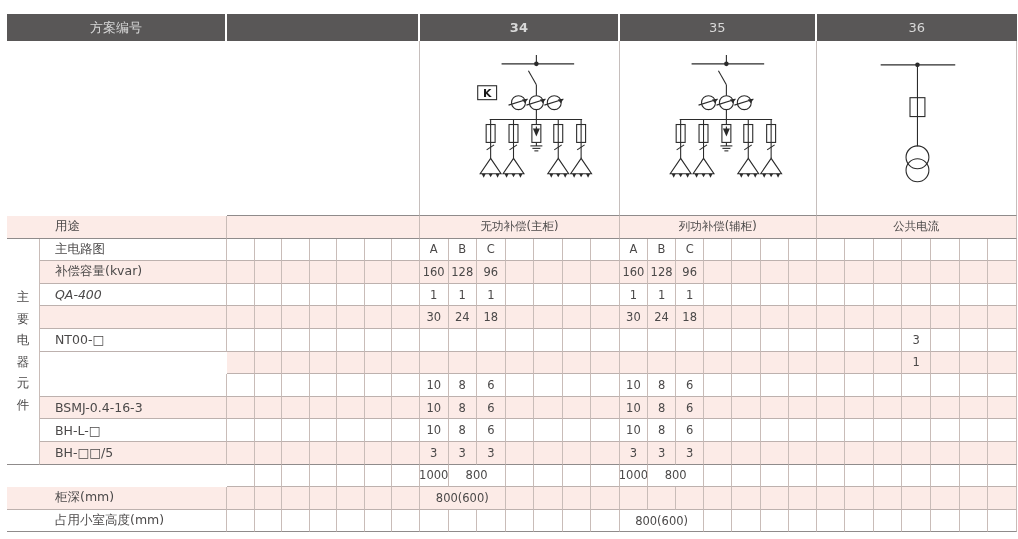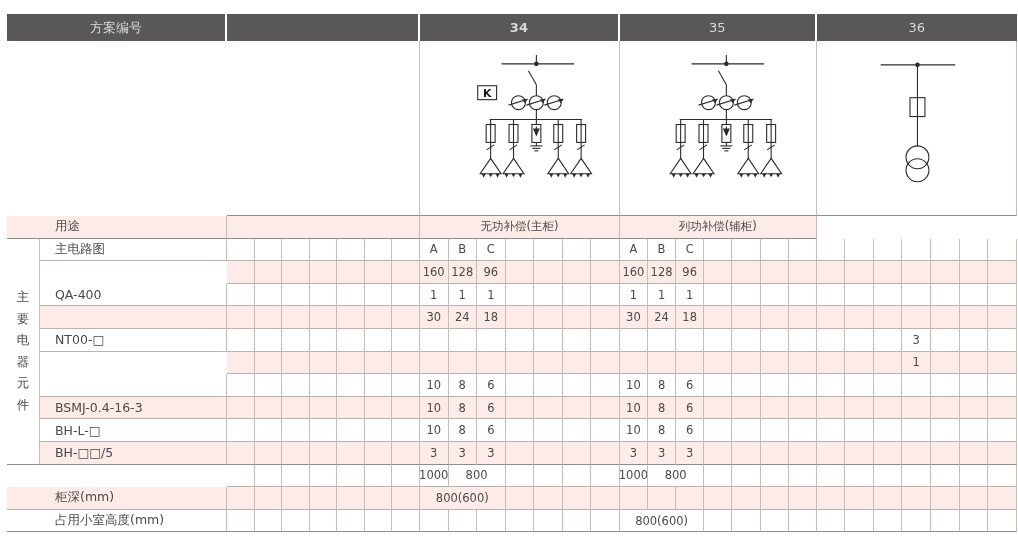--- a/index.html
+++ b/index.html
@@ -159,20 +159,21 @@
         <line x1="101" y1="24" x2="101" y2="106" stroke="#2b2b2b" stroke-width="1.1"></line>
         <rect x="93.5" y="57" width="15" height="19" fill="none" stroke="#2b2b2b" stroke-width="1.1"></rect>
         <circle cx="101" cy="117" r="11.5" fill="none" stroke="#2b2b2b" stroke-width="1.1"></circle>
         <circle cx="101" cy="130" r="11.5" fill="none" stroke="#2b2b2b" stroke-width="1.1"></circle>
       </svg>
     </div>
     <div class="c lbl lbl-wide pink gb" style="grid-area: 3 / 1 / span 1 / span 2;">用途</div>
     <div class="c pink gb" style="grid-area: 3 / 3 / span 1 / span 7;"></div>
     <div class="c pink gb" style="grid-area: 3 / 10 / span 1 / span 7;">无功补偿(主柜)</div>
     <div class="c pink gb" style="grid-area: 3 / 17 / span 1 / span 7;">列功补偿(辅柜)</div>
+    <div class="c pink gb" style="grid-area: 3 / 24 / span 1 / span 7;">公共电流</div>
     <div class="c strip" style="grid-area: 4 / 1 / span 10 / span 1;">
       <span>主</span>
       <span>要</span>
       <span>电</span>
       <span>器</span>
       <span>元</span>
       <span>件</span>
     </div>
     <div class="c lbl" style="grid-area: 4 / 2 / span 1 / span 1;">主电路图</div>
     <div class="c" style="grid-area: 4 / 3 / span 1 / span 1;"></div>
@@ -196,20 +197,21 @@
     <div class="c" style="grid-area: 4 / 21 / span 1 / span 1;"></div>
     <div class="c" style="grid-area: 4 / 22 / span 1 / span 1;"></div>
     <div class="c" style="grid-area: 4 / 23 / span 1 / span 1;"></div>
     <div class="c" style="grid-area: 4 / 24 / span 1 / span 1;"></div>
     <div class="c" style="grid-area: 4 / 25 / span 1 / span 1;"></div>
     <div class="c" style="grid-area: 4 / 26 / span 1 / span 1;"></div>
     <div class="c" style="grid-area: 4 / 27 / span 1 / span 1;"></div>
     <div class="c" style="grid-area: 4 / 28 / span 1 / span 1;"></div>
     <div class="c" style="grid-area: 4 / 29 / span 1 / span 1;"></div>
     <div class="c" style="grid-area: 4 / 30 / span 1 / span 1;"></div>
+    <div class="c lbl pink" style="grid-area: 5 / 2 / span 1 / span 1;">补偿容量(kvar)</div>
     <div class="c pink" style="grid-area: 5 / 3 / span 1 / span 1;"></div>
     <div class="c pink" style="grid-area: 5 / 4 / span 1 / span 1;"></div>
     <div class="c pink" style="grid-area: 5 / 5 / span 1 / span 1;"></div>
     <div class="c pink" style="grid-area: 5 / 6 / span 1 / span 1;"></div>
     <div class="c pink" style="grid-area: 5 / 7 / span 1 / span 1;"></div>
     <div class="c pink" style="grid-area: 5 / 8 / span 1 / span 1;"></div>
     <div class="c pink" style="grid-area: 5 / 9 / span 1 / span 1;"></div>
     <div class="c pink" style="grid-area: 5 / 10 / span 1 / span 1;">160</div>
     <div class="c pink" style="grid-area: 5 / 11 / span 1 / span 1;">128</div>
     <div class="c pink" style="grid-area: 5 / 12 / span 1 / span 1;">96</div>
@@ -224,21 +226,21 @@
     <div class="c pink" style="grid-area: 5 / 21 / span 1 / span 1;"></div>
     <div class="c pink" style="grid-area: 5 / 22 / span 1 / span 1;"></div>
     <div class="c pink" style="grid-area: 5 / 23 / span 1 / span 1;"></div>
     <div class="c pink" style="grid-area: 5 / 24 / span 1 / span 1;"></div>
     <div class="c pink" style="grid-area: 5 / 25 / span 1 / span 1;"></div>
     <div class="c pink" style="grid-area: 5 / 26 / span 1 / span 1;"></div>
     <div class="c pink" style="grid-area: 5 / 27 / span 1 / span 1;"></div>
     <div class="c pink" style="grid-area: 5 / 28 / span 1 / span 1;"></div>
     <div class="c pink" style="grid-area: 5 / 29 / span 1 / span 1;"></div>
     <div class="c pink" style="grid-area: 5 / 30 / span 1 / span 1;"></div>
-    <div class="c lbl" style="grid-area: 6 / 2 / span 1 / span 1;">QA-400</div>
+    <div class="c lbl" style="grid-area: 6 / 2 / span 1 / span 1; font-style: italic;">QA-400</div>
     <div class="c" style="grid-area: 6 / 3 / span 1 / span 1;"></div>
     <div class="c" style="grid-area: 6 / 4 / span 1 / span 1;"></div>
     <div class="c" style="grid-area: 6 / 5 / span 1 / span 1;"></div>
     <div class="c" style="grid-area: 6 / 6 / span 1 / span 1;"></div>
     <div class="c" style="grid-area: 6 / 7 / span 1 / span 1;"></div>
     <div class="c" style="grid-area: 6 / 8 / span 1 / span 1;"></div>
     <div class="c" style="grid-area: 6 / 9 / span 1 / span 1;"></div>
     <div class="c" style="grid-area: 6 / 10 / span 1 / span 1;">1</div>
     <div class="c" style="grid-area: 6 / 11 / span 1 / span 1;">1</div>
     <div class="c" style="grid-area: 6 / 12 / span 1 / span 1;">1</div>

